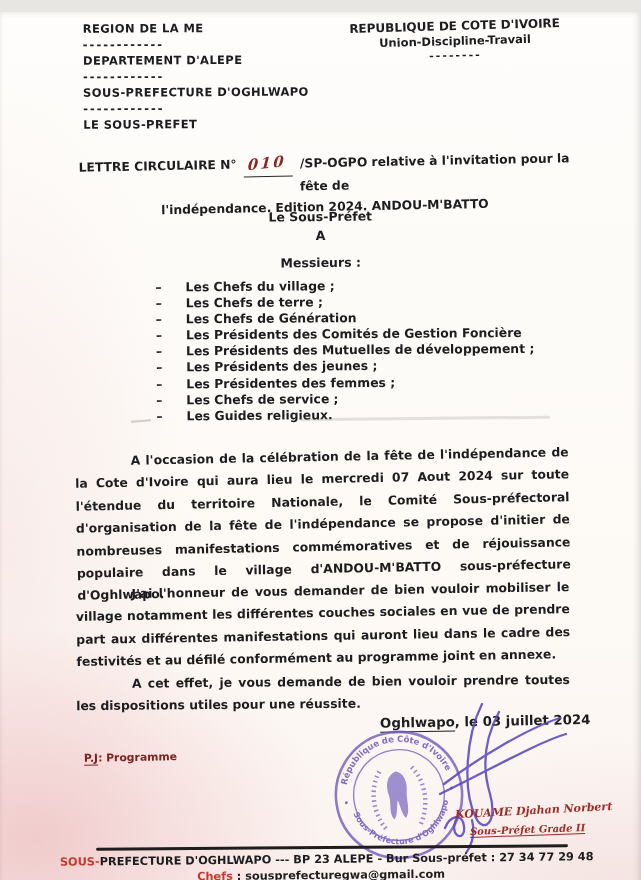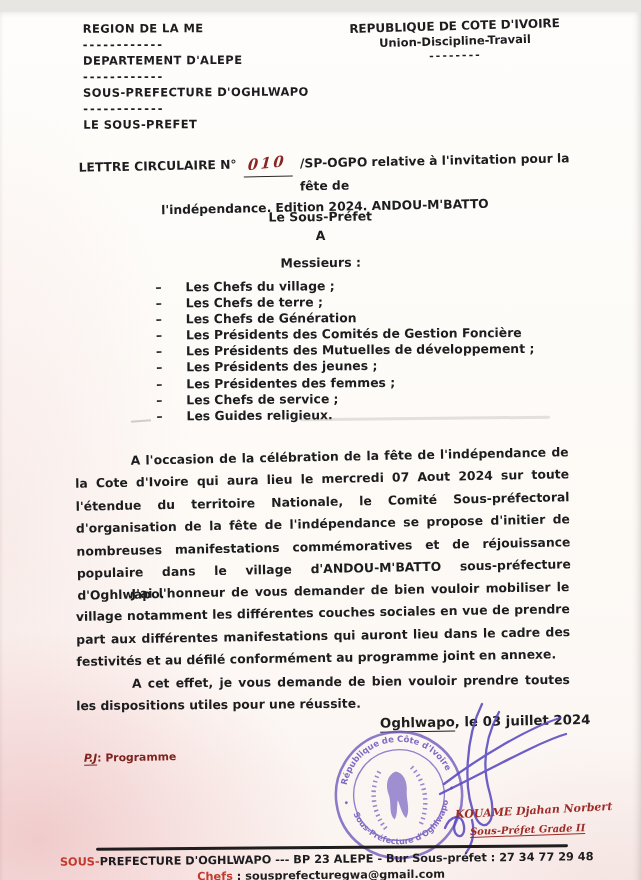--- a/index.html
+++ b/index.html
@@ -38,21 +38,21 @@
   
   .para{left:76px;width:494px;font-size:12.4px;font-weight:700;line-height:22.4px;text-align:justify;text-indent:56px;}
   .p1{top:434px;transform:rotate(-1.1deg);}
   .p2{top:568px;transform:rotate(-.9deg);}
   .p3{top:659px;transform:rotate(-.5deg);}
   
   .dateline{left:380px;top:702px;width:195px;font-size:13.3px;font-weight:700;transform:rotate(-1deg);white-space:nowrap;}
   .dateline .place{border-bottom:1.5px solid #1d1d1f;padding-bottom:1px;}
   
   .pj{left:84px;top:739px;font-size:10.8px;font-weight:700;color:#7e221f;transform:rotate(-1deg);}
-  .pj .lbl{border-bottom:1.3px solid #7e221f;font-style:italic;}
+  .pj .lbl{border-bottom:1.3px solid #7e221f;}
   
   .stamp{left:330px;top:714px;width:138px;height:138px;transform:rotate(-8deg);opacity:.85;}
   .sig{left:386px;top:686px;width:188px;height:158px;}
   .sig-name{left:455px;top:792px;font-size:11px;font-weight:700;font-style:italic;color:#9e2b26;transform:rotate(-3deg);font-family:"DejaVu Serif",serif;white-space:nowrap;}
   .sig-title{left:470px;top:812px;font-size:10px;font-weight:700;font-style:italic;color:#9e2b26;transform:rotate(-2deg);border-bottom:1px solid #9e2b26;font-family:"DejaVu Serif",serif;white-space:nowrap;}
   
   .rule{left:96px;top:834px;width:472px;height:3px;background:#1f1d1d;transform:rotate(-.4deg);border-radius:2px;}
   .footer{left:60px;top:840px;width:522px;text-align:center;font-size:11.3px;font-weight:700;transform:rotate(-.6deg);}
   .footer .l1{line-height:16px;white-space:nowrap;}
   .footer .l2{line-height:16px;}

